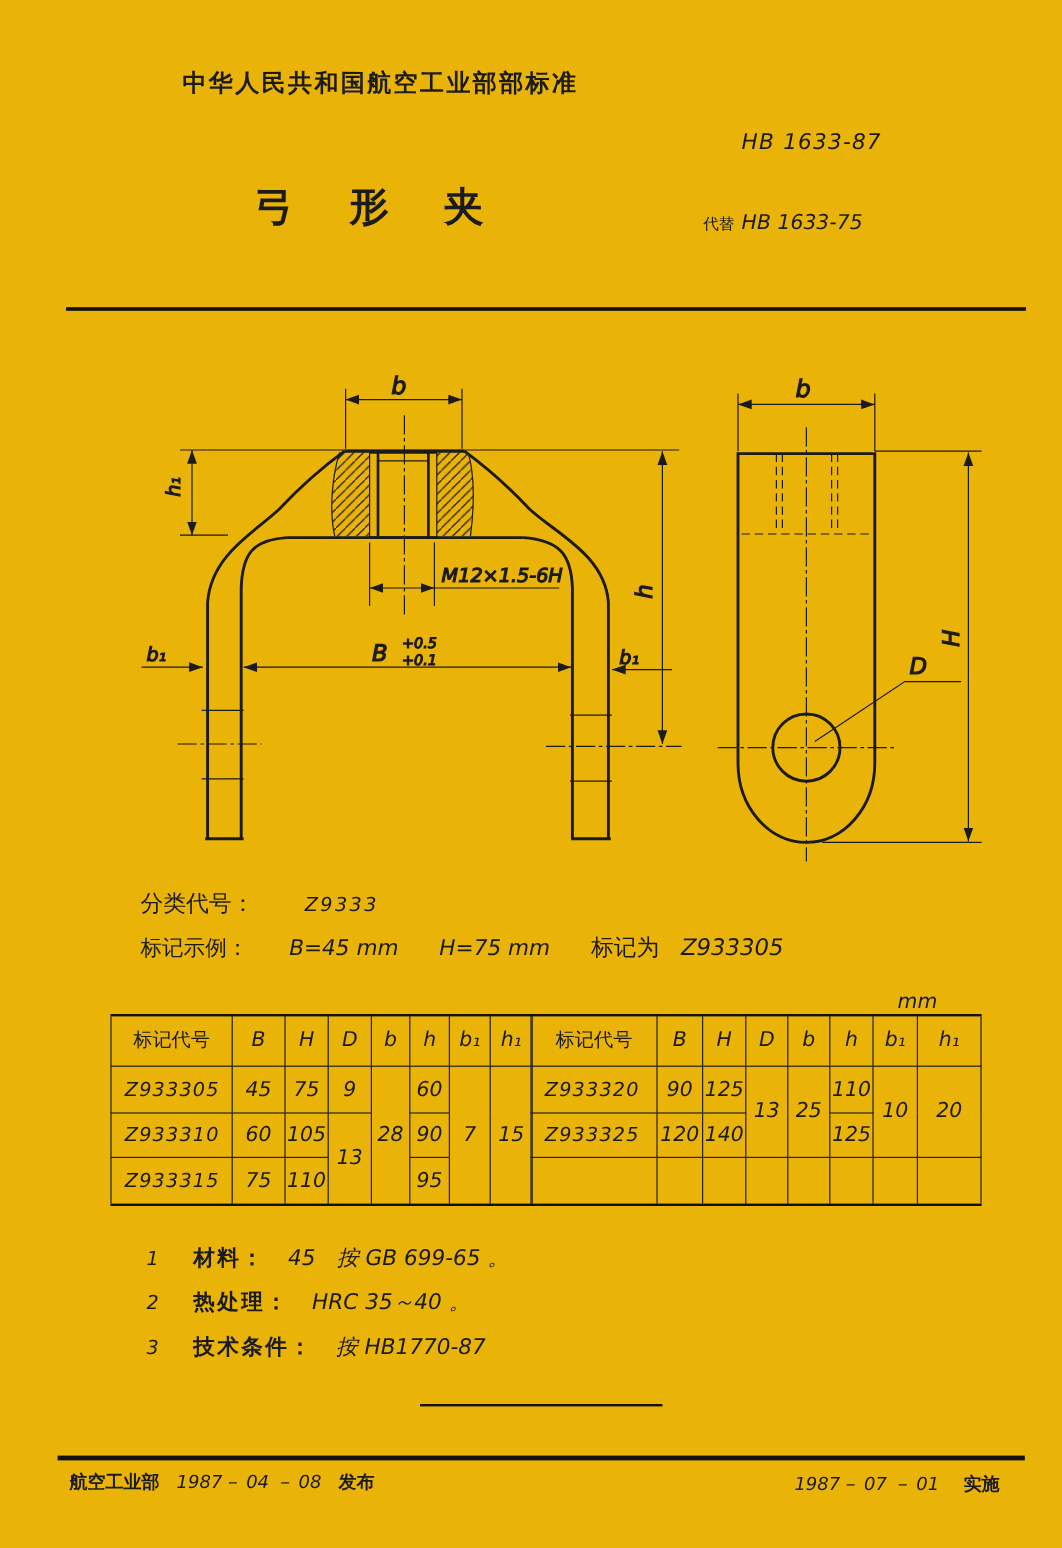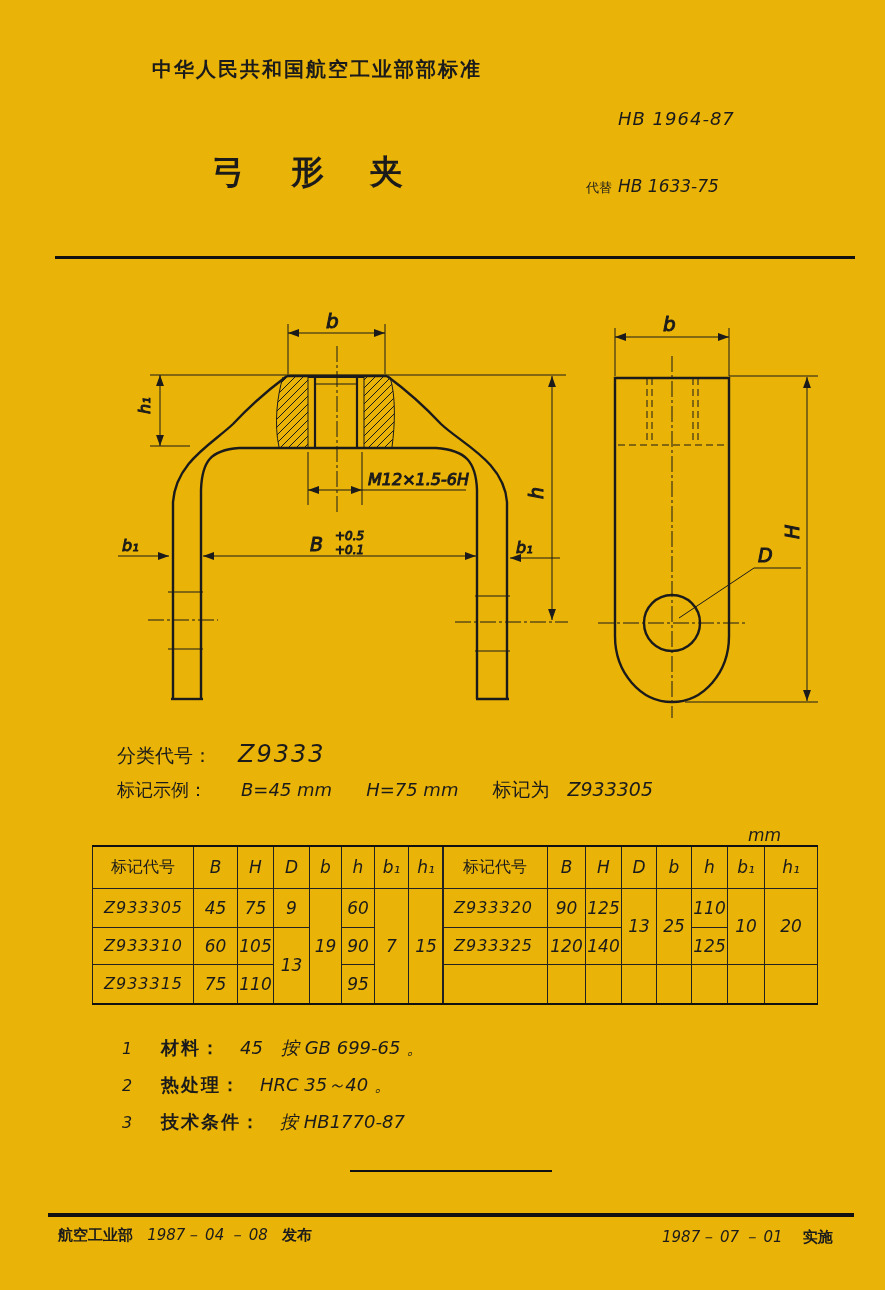--- a/index.html
+++ b/index.html
@@ -11,21 +11,21 @@
   .abs{position:absolute;}
   .hw{font-family:"DejaVu Sans",sans-serif;font-style:italic;}
   .cjk{font-family:"Liberation Sans",sans-serif;}
   .hdr-std{left:152px;top:56px;font-size:20px;font-weight:bold;letter-spacing:2px;}
   .hdr-no{left:618px;top:108px;font-size:18px;letter-spacing:1px;}
   .doc-title{left:212px;top:150px;font-size:33px;letter-spacing:46px;font-weight:bold;text-align:right;}
   .hdr-replace{left:586px;top:176px;font-size:17px;}
   .hdr-replace .rep-lbl{font-size:13px;margin-right:6px;font-style:normal;}
   .rule-top{left:55px;top:256px;width:800px;height:3px;background:#111;}
   .class-line{left:117px;top:740px;font-size:19px;}
-  .class-line .code{margin-left:26px;font-size:24px;letter-spacing:2px;}
+  .class-line .code{margin-left:42px;font-size:16px;letter-spacing:2px;}
   .mark-line{left:117px;top:777px;font-size:19px;}
   .mark-line .piece{margin-right:34px;font-size:18px;}
   .mark-line .lbl2{margin-right:18px;}
   .unit-lbl{left:748px;top:825px;font-size:17px;}
   .tbl{position:absolute;}
   .tbl table{border-collapse:collapse;table-layout:fixed;}
   .tbl td,.tbl th{border:1.5px solid #222;padding:0;text-align:center;overflow:hidden;}
   .tbl table{border-top:2.5px solid #111;border-bottom:2.5px solid #111;}
   .tbl th{font-size:16px;font-weight:normal;margin-left:20px;}
   .tbl th.letter,.tbl td{font-family:"DejaVu Sans",sans-serif;font-style:italic;font-size:17px;}
@@ -41,21 +41,21 @@
   .footer-right{left:662px;top:1228px;font-size:15px;}
   .footer-right .impl{font-weight:bold;margin-left:16px;font-size:15px;font-style:normal;}
   svg text{font-family:"DejaVu Sans",sans-serif;font-style:italic;fill:#1b1b1b;}
 </style>
 </head>
 <body>
 
 <div class="page">
 
   <div class="abs hdr-std">中华人民共和国航空工业部部标准</div>
-  <div class="abs hdr-no hw">HB 1964-87</div>
+  <div class="abs hdr-no hw">HB 1633-87</div>
   <div class="abs doc-title">弓形夹</div>
   <div class="abs hdr-replace">
     <span class="rep-lbl cjk">代替</span><span class="hw">HB 1633-75</span>
   </div>
   <div class="abs rule-top"></div>
 
   <svg class="abs" style="left:60px;top:300px;" width="790" height="430" viewBox="60 300 790 430">
     <defs>
       <marker id="arr" viewBox="0 0 10 10" refX="9.5" refY="5" markerWidth="12" markerHeight="12" orient="auto-start-reverse" markerUnits="userSpaceOnUse">
         <path d="M0,1.6 L9.5,5 L0,8.4 Z" fill="#1b1b1b"></path>
@@ -192,21 +192,21 @@
         <th class="letter">b</th>
         <th class="letter">h</th>
         <th class="letter">b₁</th>
         <th class="letter">h₁</th>
       </tr>
       <tr style="height:39px">
         <td class="code">Z933305</td>
         <td>45</td>
         <td>75</td>
         <td>9</td>
-        <td rowspan="3">19</td>
+        <td rowspan="3">28</td>
         <td>60</td>
         <td rowspan="3">7</td>
         <td rowspan="3">15</td>
       </tr>
       <tr style="height:37px">
         <td class="code">Z933310</td>
         <td>60</td>
         <td>105</td>
         <td rowspan="2">13</td>
         <td>90</td>

